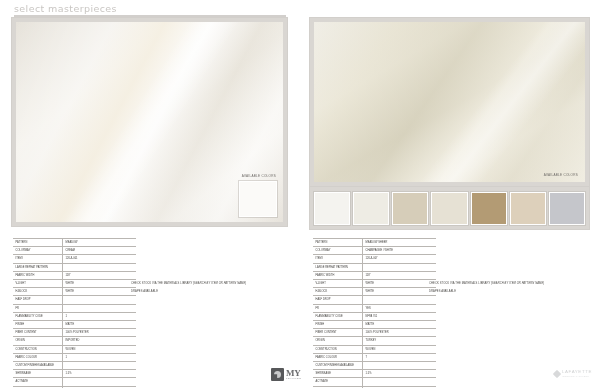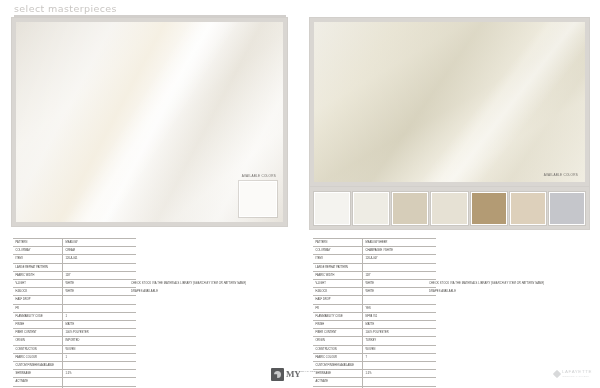--- a/index.html
+++ b/index.html
@@ -215,21 +215,21 @@
   }
   .logo-my-mark::after {
     content: "";
     position: absolute;
     left: 3px; top: 3px;
     width: 7px; height: 7px;
     border-radius: 50%;
     background: #c9cacb;
     clip-path: polygon(0 0, 100% 0, 100% 100%, 45% 100%, 45% 45%, 0 45%);
   }
-  .logo-my-text { display: flex; line-height: 1; }
+  .logo-my-text { display: flex; flex-direction: column; line-height: 1; }
   .logo-my-big {
     font-size: 9px;
     font-weight: bold;
     color: #6d6e70;
     letter-spacing: -0.3px;
     font-family: "Liberation Serif", serif;
   }
   .logo-my-sub {
     font-size: 2.4px;
     color: #8d8e90;

